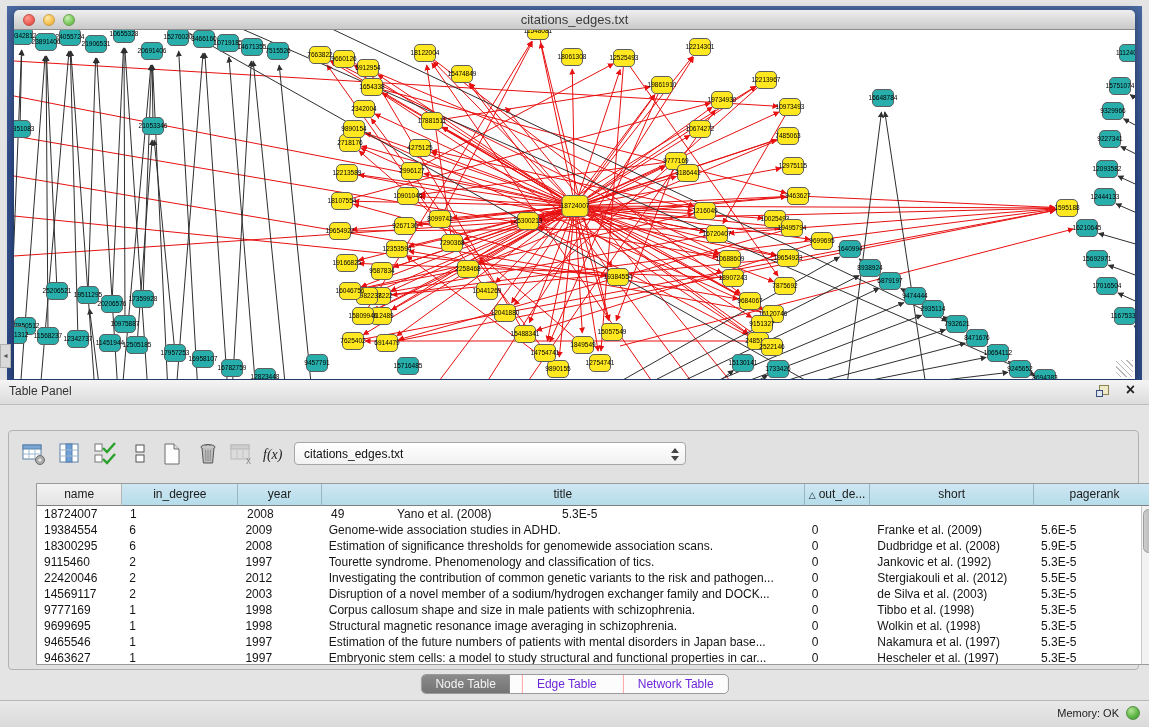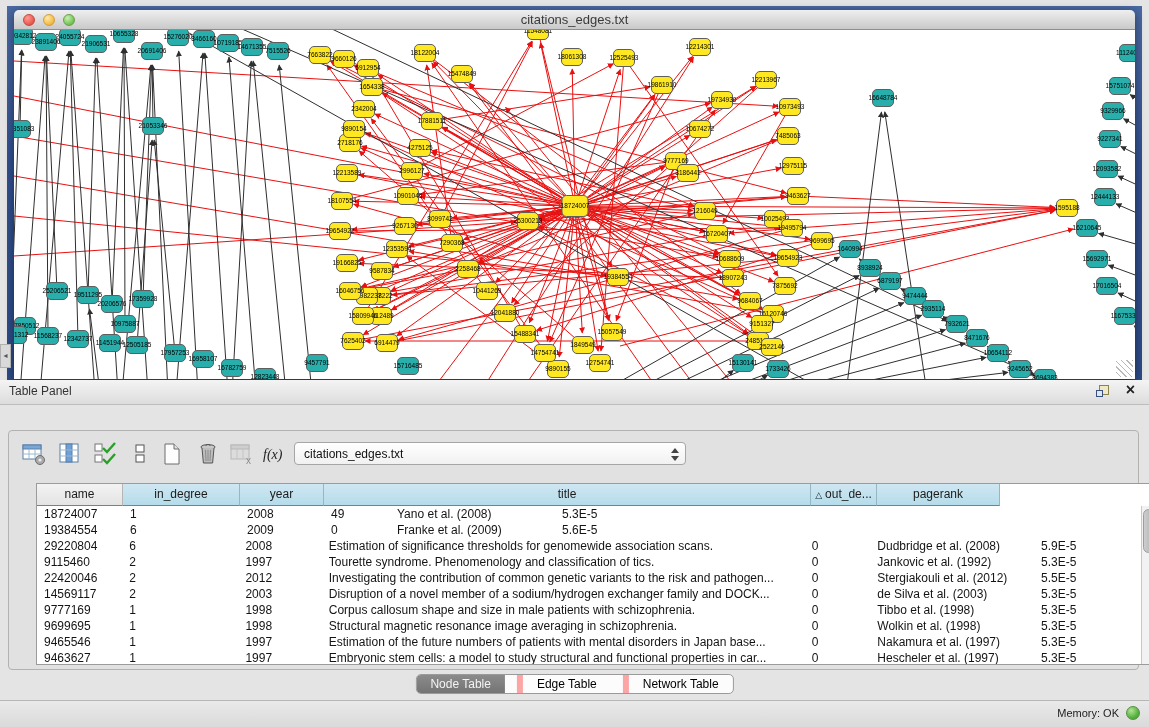--- a/index.html
+++ b/index.html
@@ -54,21 +54,21 @@
   .trow{display:flex;height:16px;}
   .trow .cell{box-sizing:border-box;height:16px;line-height:16px;font-size:12px;color:#141414;
               padding-left:7px;overflow:hidden;white-space:nowrap;}
   .c0{width:86px}.c1{width:117px}.c2{width:84px}.c3{width:487px}.c4{width:66px}.c5{width:165px}.c6{width:123px}
   .vscroll{position:absolute;right:0;top:22px;bottom:0;width:15px;background:#f2f2f2;border-left:1px solid #c9c9c9;box-sizing:border-box;}
   .vthumb{position:absolute;left:1px;top:3px;width:11px;height:44px;border-radius:6px;
           background:linear-gradient(90deg,#cdcdcd,#b2b2b2);border:1px solid #9d9d9d;box-sizing:border-box;}
   
   .tabs{position:absolute;left:50%;top:674px;transform:translateX(-50%);display:inline-flex;
         border:1px solid #9a9a9a;border-radius:5px;overflow:hidden;background:#fcfcfc;gap:12px;}
-  .tab{padding:2px 14px;font-size:12px;color:#000000;border-left:6px solid #fca5a5;white-space:nowrap;}
+  .tab{padding:2px 14px;font-size:12px;color:#6d28d9;border-left:1px solid #fca5a5;white-space:nowrap;}
   .tab:first-child{border-left:none;}
   .tab.active{background:linear-gradient(#8b8b8b,#747474);color:#f4f4f4;}
   
   .statusbar{position:absolute;left:0;top:700px;width:1149px;height:27px;background:linear-gradient(#e9e9e9,#dadada);
              border-top:1px solid #b6b6b6;box-sizing:border-box;}
   .mem{position:absolute;right:30px;top:6px;font-size:11px;color:#222;margin-left:20px;}
   .memdot{position:absolute;right:9px;top:5px;width:14px;height:14px;border-radius:50%;
           background:radial-gradient(circle at 35% 30%,#b2e492,#58b243 60%,#3f902f);border:1px solid #569044;box-sizing:border-box;}
   .dhandle{position:absolute;left:50%;top:398px;transform:translateX(-50%);width:0;height:0;
            border-left:4px solid transparent;border-right:4px solid transparent;border-bottom:5px solid #9a9a9a;}
@@ -879,41 +879,43 @@
       </span>
     </div>
 
     <div class="tablewrap">
       <div class="thead" id="thead">
           <div class="cell c0 plain">name</div>
           <div class="cell c1">in_degree</div>
           <div class="cell c2">year</div>
           <div class="cell c3">title</div>
           <div class="cell c4"><span class="sortglyph">△</span>out_de...</div>
+          <div class="cell c5">short</div>
           <div class="cell c6">pagerank</div>
         </div>
       <div id="tbody">
           <div class="trow">
             <div class="cell c0">18724007</div>
             <div class="cell c1">1</div>
             <div class="cell c2">2008</div>
             <div class="cell c4">49</div>
             <div class="cell c5">Yano et al. (2008)</div>
             <div class="cell c6">5.3E-5</div>
           </div>
           <div class="trow">
             <div class="cell c0">19384554</div>
             <div class="cell c1">6</div>
             <div class="cell c2">2009</div>
+            <div class="cell c3">Genome-wide association studies in ADHD.</div>
             <div class="cell c4">0</div>
             <div class="cell c5">Franke et al. (2009)</div>
             <div class="cell c6">5.6E-5</div>
           </div>
           <div class="trow">
-            <div class="cell c0">29220804</div>
+            <div class="cell c0">18300295</div>
             <div class="cell c1">6</div>
             <div class="cell c2">2008</div>
             <div class="cell c3">Estimation of significance thresholds for genomewide association scans.</div>
             <div class="cell c4">0</div>
             <div class="cell c5">Dudbridge et al. (2008)</div>
             <div class="cell c6">5.9E-5</div>
           </div>
           <div class="trow">
             <div class="cell c0">9115460</div>
             <div class="cell c1">2</div>

